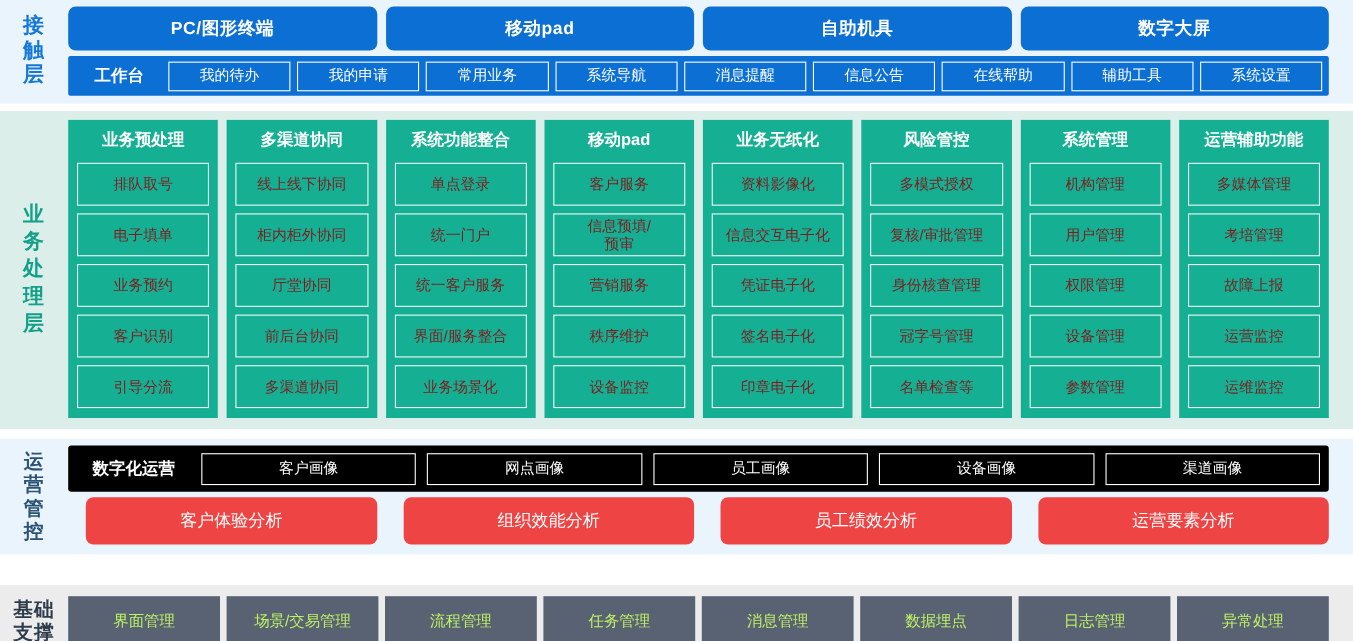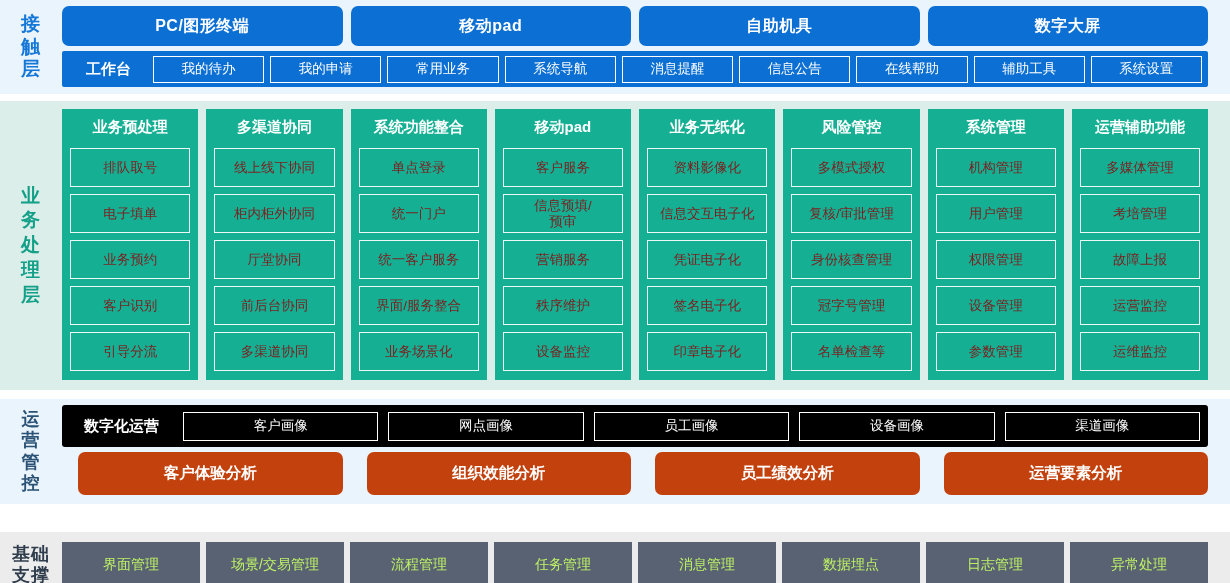--- a/index.html
+++ b/index.html
@@ -93,22 +93,22 @@
     color: #fff; font-size: 15px; font-weight: bold;
     padding: 0 14px 0 14px; white-space: nowrap;
   }
   .ops-portrait-chip {
     flex: 1 1 0; height: 29px;
     border: 1px solid #fff; color: #fff; font-size: 13.5px;
     display: flex; align-items: center; justify-content: center;
   }
   .ops-analysis-row { display: flex; gap: 8px; height: 43px; }
   .ops-analysis-chip {
-    flex: 1 1 0; background: #c2410c; border-radius: 7px;
-    color: #fff; font-size: 15.5px; font-weight: bold;
+    flex: 1 1 0; background: #ef4444; border-radius: 7px;
+    color: #fff; font-size: 15.5px; font-weight: normal;
     display: flex; align-items: center; justify-content: center; margin-left: 16px;
   }
 
   
   #sec-base { top: 532px; height: 66px; background: #ececec; }
   #sec-base .side-label { color: #2f3c4c; font-size: 18px; }
   #sec-base .side-label .vtext { line-height: 1.15; }
   #sec-base .side-body { padding: 10px 22px 10px 0; }
   .base-row { display: flex; gap: 6px; height: 100%; }
   .base-chip {

